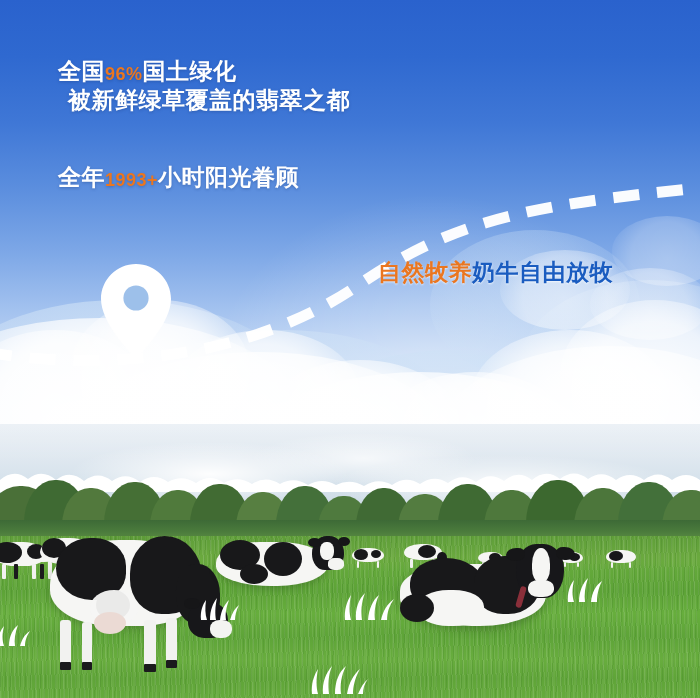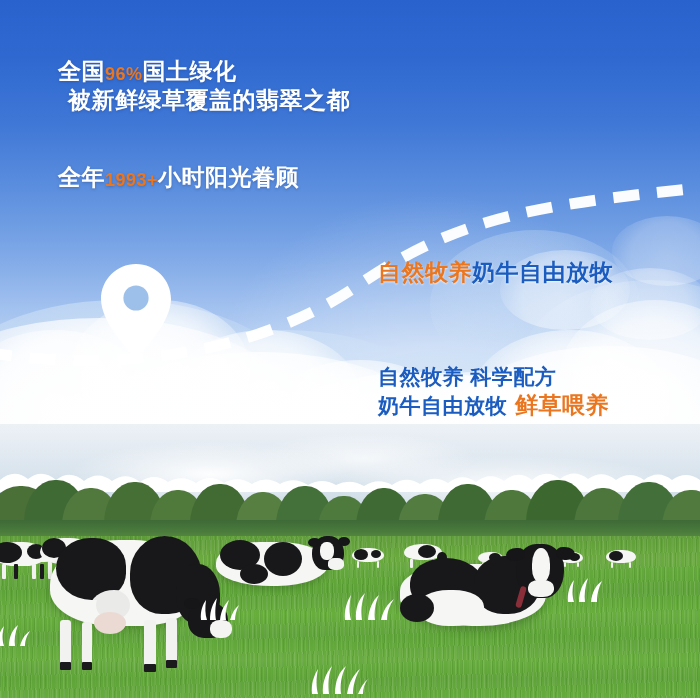--- a/index.html
+++ b/index.html
@@ -211,24 +211,20 @@
   </div>
 
   <div class="tblock" id="blk2">
     <div class="tline big w"><span>全年</span><span class="o num">1993+</span><span>小时阳光眷顾</span></div>
   </div>
 
   <div class="tblock" id="blk3">
     <div class="tline rt-big"><span class="o-sh">自然牧养</span><span class="b">奶牛自由放牧</span></div>
   </div>
 
-  <div class="tblock" id="blk4">
-    <div class="tline rt b">自然牧养  科学配方</div>
-    <div class="tline rt"><span class="b">奶牛自由放牧</span><span class="o-sh rt-big" style="margin-left:8px;">鲜草喂养</span></div>
-  </div>
 
   <div class="photo">
 
     <div class="ph-sky"></div>
     <div class="ph-haze"></div>
 
     <svg class="scallop" viewBox="0 0 700 24" preserveAspectRatio="none">
       <path d="M0 24 L0 12 Q14 0 28 11 Q42 0 56 12 Q70 1 84 13 Q98 2 112 13
                Q126 3 140 14 Q154 4 168 14 Q182 6 196 15 Q210 5 224 15
                Q238 7 252 16 Q266 7 280 16 Q294 8 308 17 Q322 9 336 17

